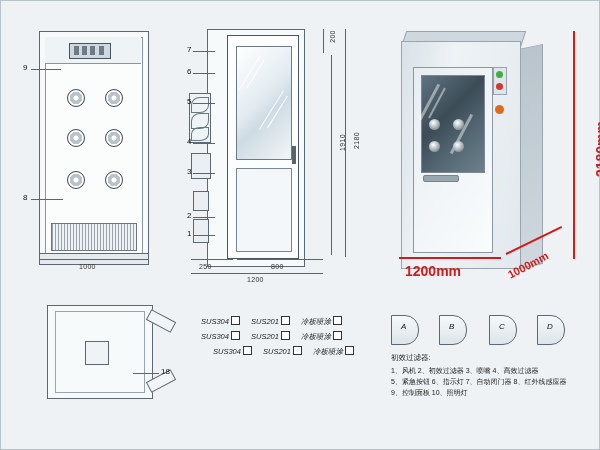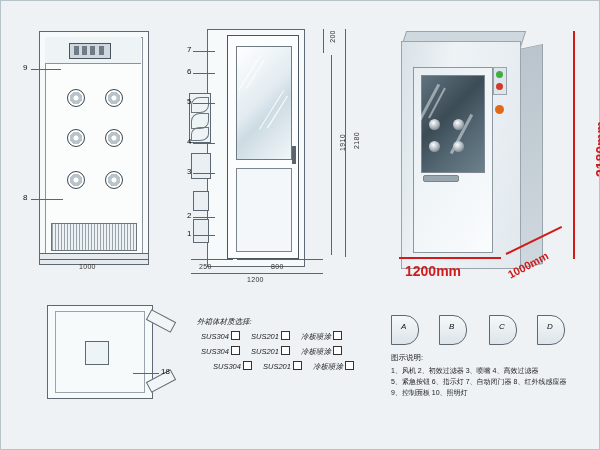--- a/index.html
+++ b/index.html
@@ -218,23 +218,20 @@
   </div>
 
   <div class="dimline" style="left:572px;top:30px;width:2px;height:228px;"></div>
   <div class="dimtext" id="dim-h">2180mm</div>
   <div class="dimline" style="left:398px;top:256px;width:102px;height:2px;"></div>
   <div class="dimtext" id="dim-w">1200mm</div>
   <div class="dimline" style="left:505px;top:252px;width:62px;height:2px;transform:rotate(-26deg);transform-origin:left center;"></div>
   <div class="dimtext" id="dim-d">1000mm</div>
 
   <div class="panel" id="specs">
-    <div class="spec-row">
-      <span class="spec-title">外箱体材质选择:</span>
-    </div>
     <div class="spec-row" style="padding-left:4px;">
       <span class="spec-opt"><span>SUS304</span><i class="chk"></i></span>
       <span class="spec-opt"><span>SUS201</span><i class="chk"></i></span>
       <span class="spec-opt"><span>冷板喷涂</span><i class="chk"></i></span>
     </div>
     <div class="spec-row" style="padding-left:4px;">
       <span class="spec-opt"><span>SUS304</span><i class="chk"></i></span>
       <span class="spec-opt"><span>SUS201</span><i class="chk"></i></span>
       <span class="spec-opt"><span>冷板喷涂</span><i class="chk"></i></span>
     </div>
@@ -257,21 +254,21 @@
       </div>
       <div class="fanitem" style="left:98px">
         <div class="fanshape"></div>
         <div class="fantag">C</div>
       </div>
       <div class="fanitem" style="left:146px">
         <div class="fanshape"></div>
         <div class="fantag">D</div>
       </div>
     </div>
-    <div class="legend-title">图示说明:</div>
+    <div class="legend-title">初效过滤器:</div>
     <div class="legend-lines">
       <div>1、风机    2、初效过滤器    3、喷嘴    4、高效过滤器</div>
       <div>5、紧急按钮    6、指示灯    7、自动闭门器    8、红外线感应器</div>
       <div>9、控制面板    10、照明灯</div>
     </div>
   </div>
 
 </div>
 
 </body></html>

